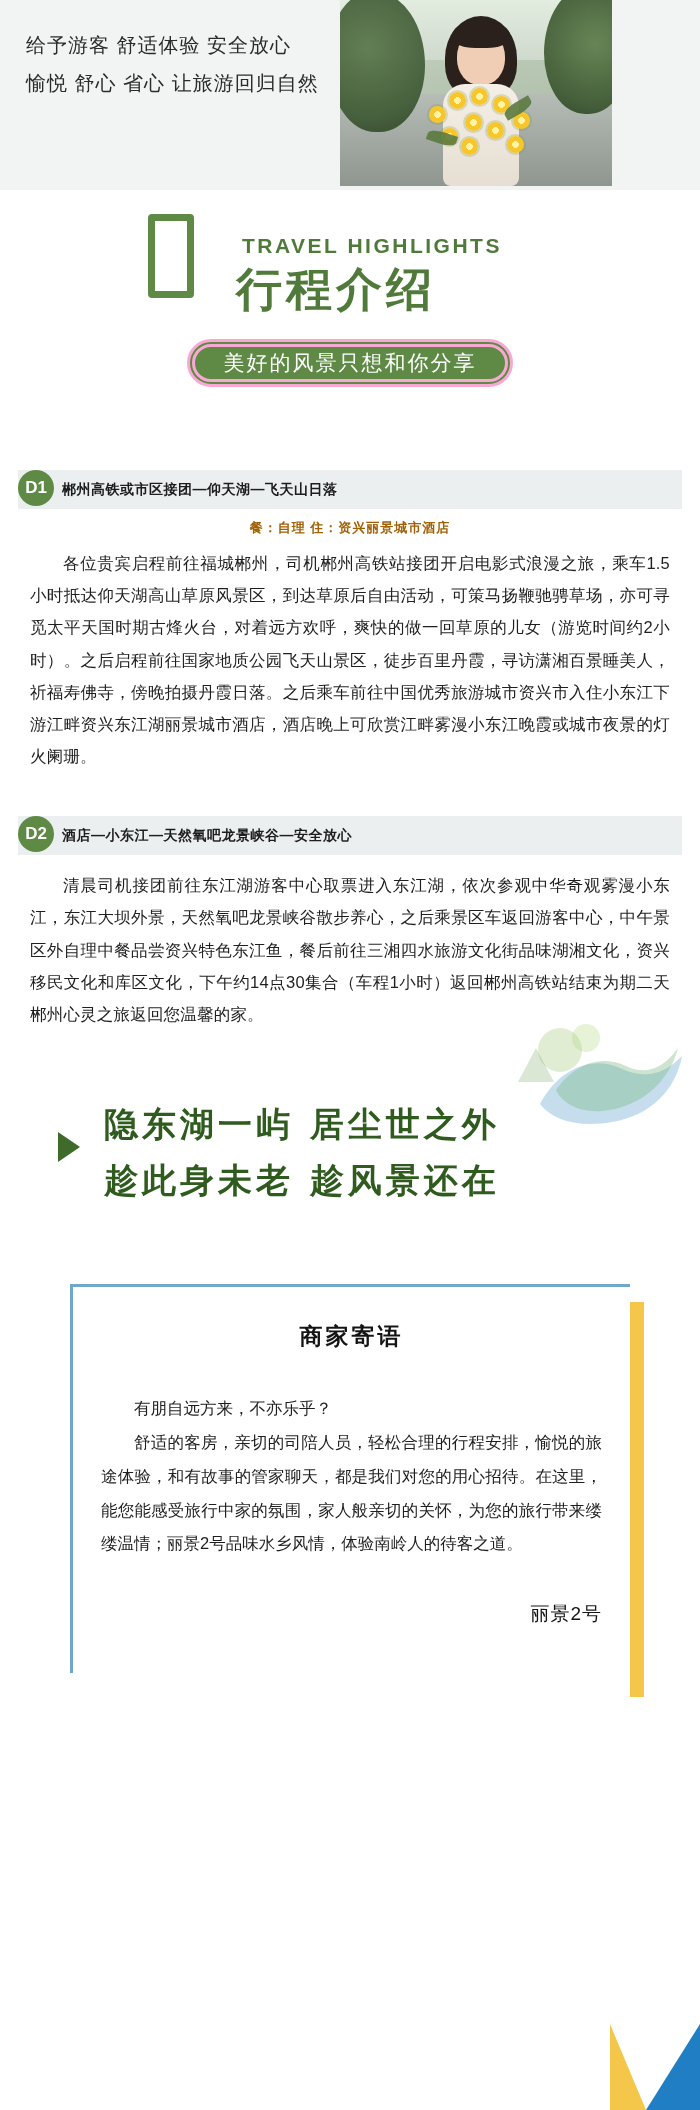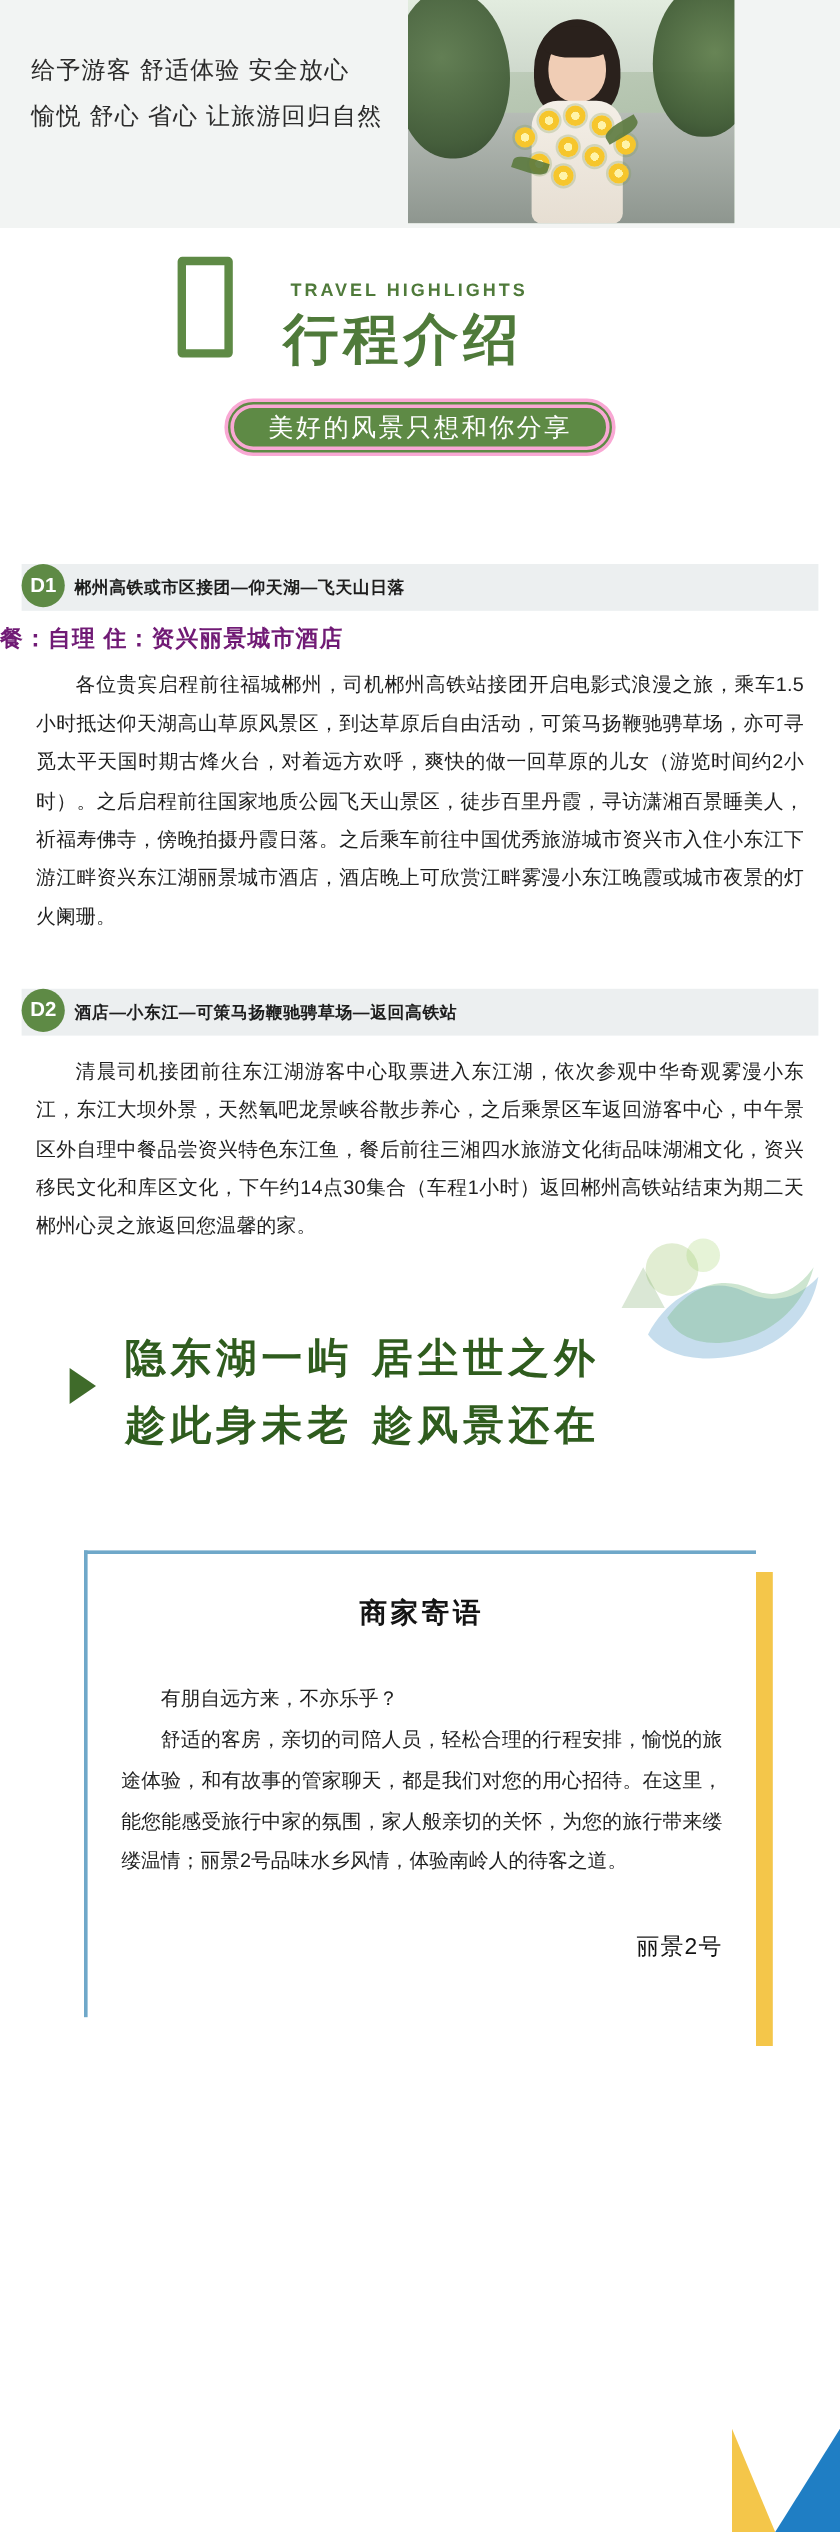--- a/index.html
+++ b/index.html
@@ -20,21 +20,21 @@
   
   .header {
     position: relative;
     height: 190px;
     background: #f2f4f3;
     overflow: hidden;
   }
   .header-slogans {
     position: absolute;
     left: 26px;
-    top: 40px;
+    top: 26px;
     width: 330px;
   }
   .header-slogans div {
     font-size: 20px;
     letter-spacing: 1px;
     color: #2b2b2b;
     line-height: 1.9;
     white-space: nowrap;
   }
   .header-photo {
@@ -133,21 +133,21 @@
   .title-badge {
     position: absolute;
     left: 8px;
     top: -12px;
     width: 46px;
     height: 84px;
     border: 7px solid #5e8a45;
     border-radius: 4px;
   }
   .title-en {
-    font-size: 15px;
+    font-size: 21px;
     letter-spacing: 2.5px;
     color: #4f7a3a;
     font-weight: bold;
     padding-left: 82px;
     padding-top: 8px;
   }
   .title-cn {
     font-size: 46px;
     font-weight: bold;
     color: #4f7a3a;
@@ -204,24 +204,24 @@
     align-items: center;
     justify-content: center;
   }
   .day-title {
     font-size: 14px;
     font-weight: bold;
     color: #1d1d1d;
     letter-spacing: .5px;
   }
   .day-meal {
-    text-align: left;
-    font-size: 19px;
-    font-weight: bold;
-    color: #701a75;
+    text-align: center;
+    font-size: 13px;
+    font-weight: bold;
+    color: #a16207;
     margin-top: 10px;
     letter-spacing: 1px;
   }
   .day-body {
     margin: 10px 30px 0 30px;
     font-size: 16.5px;
     line-height: 1.95;
     text-align: justify;
     text-indent: 2em;
     color: #1f1f1f;
@@ -377,21 +377,21 @@
 
   <div class="day-head">
     <div class="day-badge">D1</div>
     <div class="day-title">郴州高铁或市区接团—仰天湖—飞天山日落</div>
   </div>
   <div class="day-meal">餐：自理  住：资兴丽景城市酒店</div>
   <div class="day-body">各位贵宾启程前往福城郴州，司机郴州高铁站接团开启电影式浪漫之旅，乘车1.5小时抵达仰天湖高山草原风景区，到达草原后自由活动，可策马扬鞭驰骋草场，亦可寻觅太平天国时期古烽火台，对着远方欢呼，爽快的做一回草原的儿女（游览时间约2小时）。之后启程前往国家地质公园飞天山景区，徒步百里丹霞，寻访潇湘百景睡美人，祈福寿佛寺，傍晚拍摄丹霞日落。之后乘车前往中国优秀旅游城市资兴市入住小东江下游江畔资兴东江湖丽景城市酒店，酒店晚上可欣赏江畔雾漫小东江晚霞或城市夜景的灯火阑珊。</div>
 
   <div class="day-head" style="margin-top:44px">
     <div class="day-badge">D2</div>
-    <div class="day-title">酒店—小东江—可策马扬鞭驰骋草场—返回高铁站</div>
+    <div class="day-title">酒店—小东江—天然氧吧龙景峡谷—安全放心</div>
   </div>
   <div class="day-body" style="margin-top:14px">清晨司机接团前往东江湖游客中心取票进入东江湖，依次参观中华奇观雾漫小东江，东江大坝外景，天然氧吧龙景峡谷散步养心，之后乘景区车返回游客中心，中午景区外自理中餐品尝资兴特色东江鱼，餐后前往三湘四水旅游文化街品味湖湘文化，资兴移民文化和库区文化，下午约14点30集合（车程1小时）返回郴州高铁站结束为期二天郴州心灵之旅返回您温馨的家。</div>
 
   <div class="poem">
     <svg class="watermark" viewBox="0 0 190 150">
       <path d="M40 118 C60 80 95 70 120 82 C145 94 165 88 182 70 C176 104 150 130 112 136 C78 142 52 134 40 118 Z" fill="#3f8fc4" opacity=".35"></path>
       <path d="M56 104 C78 74 104 70 126 80 C146 90 164 82 178 62 C170 94 144 118 110 124 C82 129 62 118 56 104 Z" fill="#5aa862" opacity=".35"></path>
       <circle cx="60" cy="64" r="22" fill="#7cb342" opacity=".28"></circle>
       <circle cx="86" cy="52" r="14" fill="#9ccc65" opacity=".30"></circle>
       <path d="M18 96 L36 62 L54 96 Z" fill="#4f8a3a" opacity=".25"></path>

